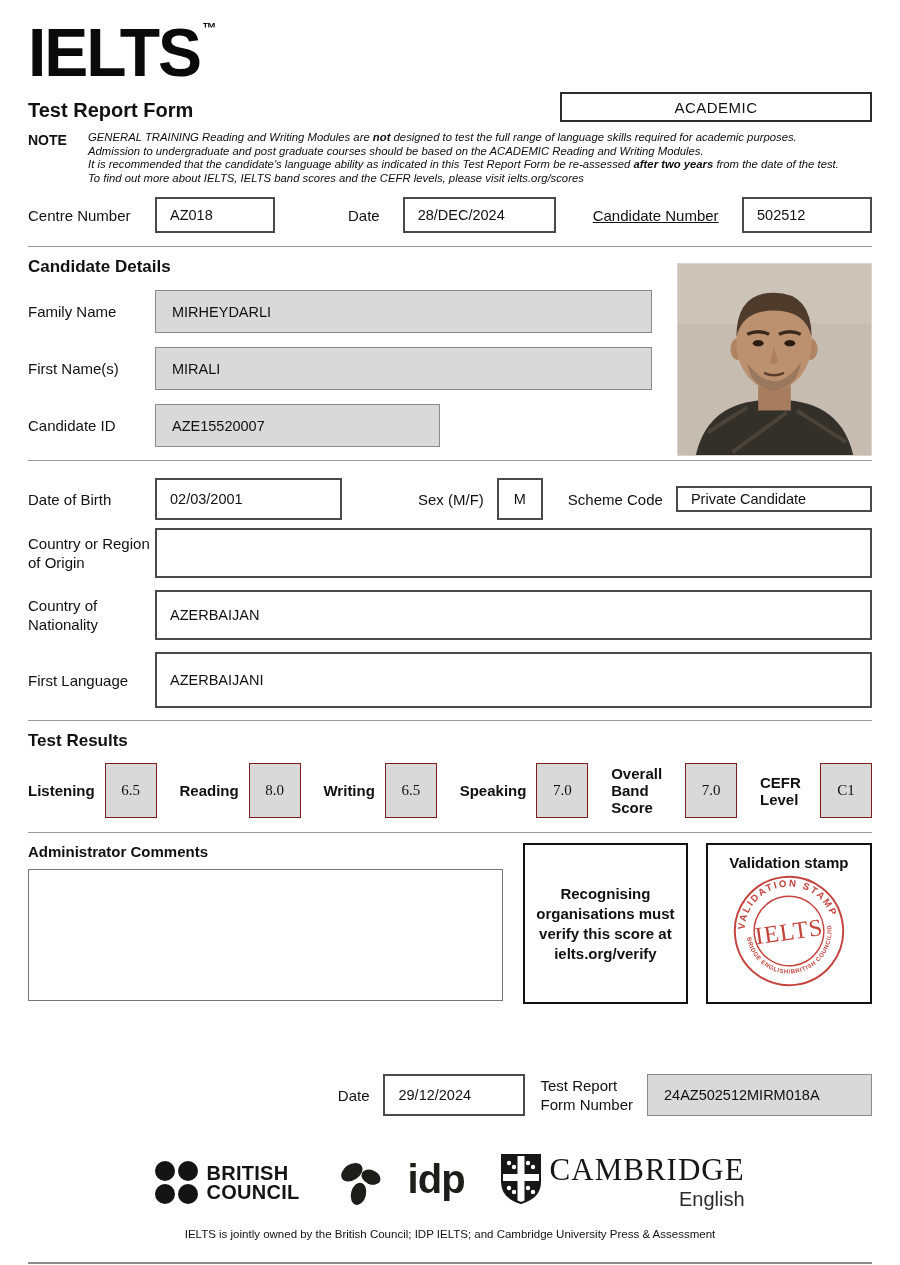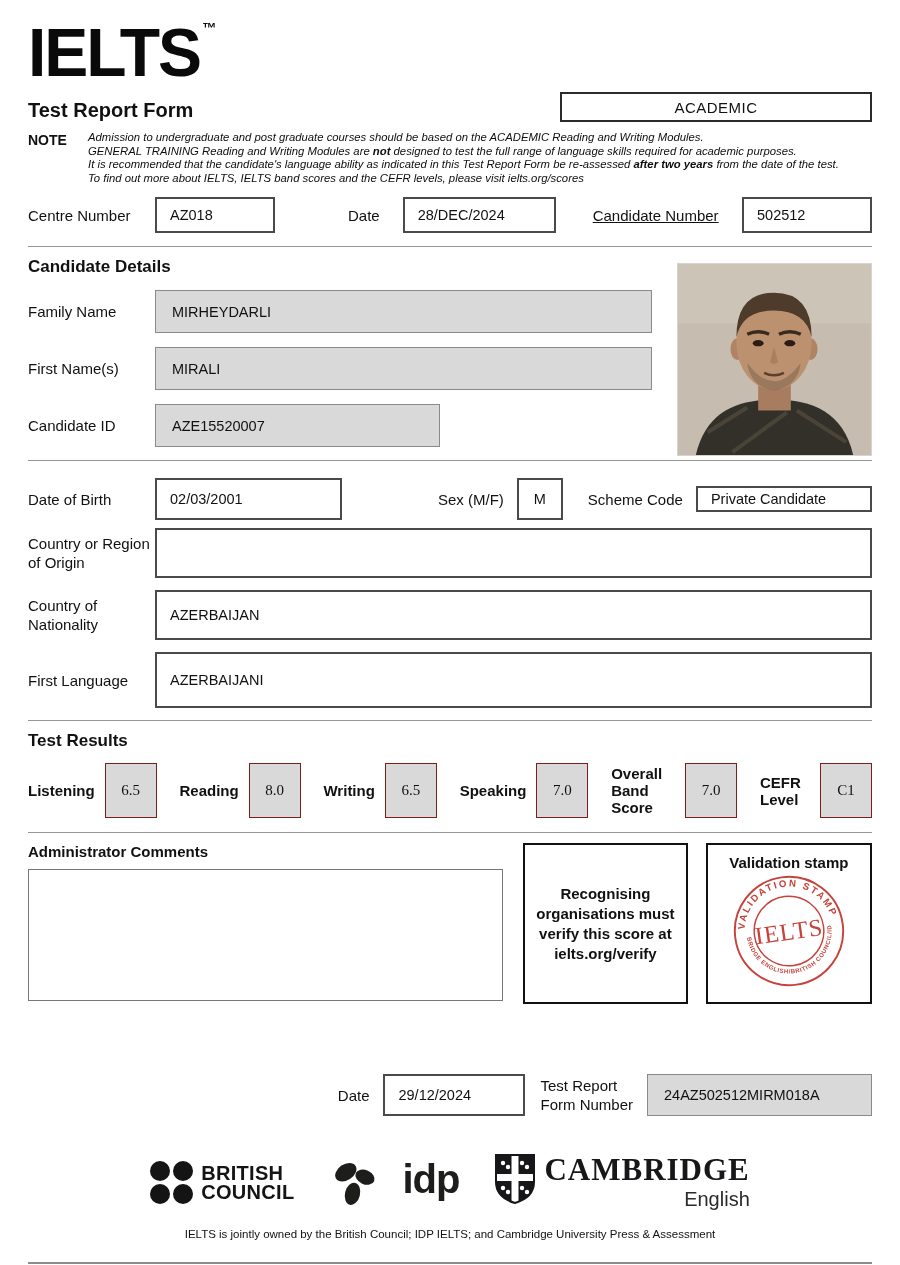--- a/index.html
+++ b/index.html
@@ -35,21 +35,21 @@
   .cand-section .section-heading { margin: 10px 0 13px 0; }
   .photo-frame { position: absolute; top: 6px; right: 0; width: 195px; height: 193px; border: 1px solid #d8d4cd; }
   .field-row { display: flex; align-items: center; margin-bottom: 14px; }
   .field-row .lbl { width: 127px; flex: none; line-height: 19px; }
   .cand-box { height: 43px; }
   .w497 { width: 497px; } .w285 { width: 285px; }
 
   
   .dob-row { display: flex; align-items: center; margin-top: 17px; }
   .dob-box { width: 187px; height: 42px; }
-  .sex-lbl { margin-left: 96px; }
+  .sex-lbl { margin-left: 76px; }
   .sex-box { width: 46px; height: 42px; margin-left: 13px; justify-content: center; padding-left: 0; }
   .scheme-lbl { margin-left: 25px; }
   .scheme-box { flex: 1; height: 26px; margin-left: 13px; }
 
   .tall-row { margin-top: 7px; margin-bottom: 12px; }
   .tall-box { flex: 1; height: 50px; }
   .lang-box { flex: 1; height: 56px; }
 
   
   .results-heading { margin-top: 10px; }
@@ -78,21 +78,21 @@
 
   .logos-row { display: flex; align-items: center; justify-content: center; gap: 36px; margin-top: 38px; }
   .bc-logo { display: flex; align-items: center; gap: 8px; }
   .bc-dots { display: grid; grid-template-columns: 20px 20px; grid-template-rows: 20px 20px; gap: 3px; }
   .bc-dot { width: 20px; height: 20px; border-radius: 50%; background: #141414; }
   .bc-text { font-weight: 700; font-size: 20px; line-height: 19px; letter-spacing: 0.3px; color: #141414; }
   .idp-logo { display: flex; align-items: center; gap: 22px; }
   .idp-text { font-weight: 700; font-size: 40px; letter-spacing: -1px; color: #1d1d1b; position: relative; top: -3px; }
   .cam-logo { display: flex; align-items: flex-start; gap: 9px; }
   .cam-col { display: flex; flex-direction: column; align-items: flex-end; }
-  .cam-word { font-family: "Liberation Serif", serif; font-size: 31px; letter-spacing: 1px; color: #17171a; line-height: 32px; font-weight: bold; }
+  .cam-word { font-family: "Liberation Serif", serif; font-size: 31px; letter-spacing: 1px; color: #17171a; line-height: 32px; }
   .cam-sub { font-size: 20px; color: #2b2b2b; margin-top: 2px; }
 
   .ownership { text-align: center; font-size: 11.5px; color: #111; margin-top: 17px; }
   .bottom-rule { border: none; border-top: 2px solid #8c8c8c; margin-top: 22px; }
 </style>
 </head>
 <body>
 
 <div class="page">
 
@@ -101,22 +101,22 @@
   </div>
 
   <div class="title-row">
     <div class="form-title">Test Report Form</div>
     <div class="academic-box">ACADEMIC</div>
   </div>
 
   <div class="note-row">
     <div class="note-label">NOTE</div>
     <div class="note-lines">
+      <div><span>GENERAL TRAINING Reading and Writing Modules are </span><b>not</b><span> designed to test the full range of language skills required for academic purposes.</span></div>
       <div>Admission to undergraduate and post graduate courses should be based on the ACADEMIC Reading and Writing Modules.</div>
-      <div><span>GENERAL TRAINING Reading and Writing Modules are </span><b>not</b><span> designed to test the full range of language skills required for academic purposes.</span></div>
       <div><span>It is recommended that the candidate's language ability as indicated in this Test Report Form be re-assessed </span><b>after two years</b><span> from the date of the test.</span></div>
       <div>To find out more about IELTS, IELTS band scores and the CEFR levels, please visit ielts.org/scores</div>
     </div>
   </div>
 
   <div class="centre-row">
     <div class="lbl" style="width:127px;">Centre Number</div>
     <div class="wbox" style="width:120px;">AZ018</div>
     <div class="lbl" style="margin-left:73px;">Date</div>
     <div class="wbox" style="width:153px; margin-left:23px;">28/DEC/2024</div>

